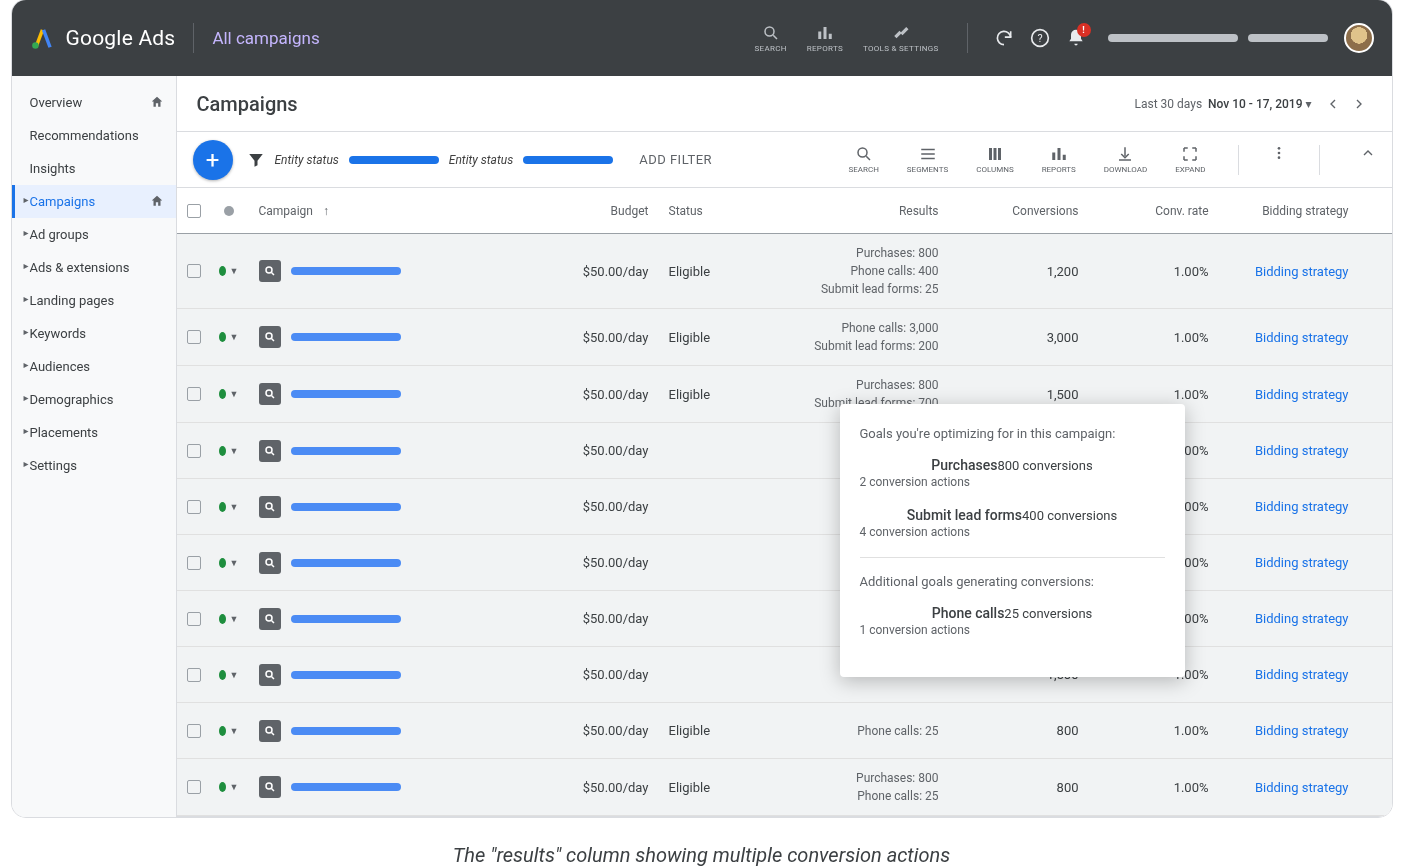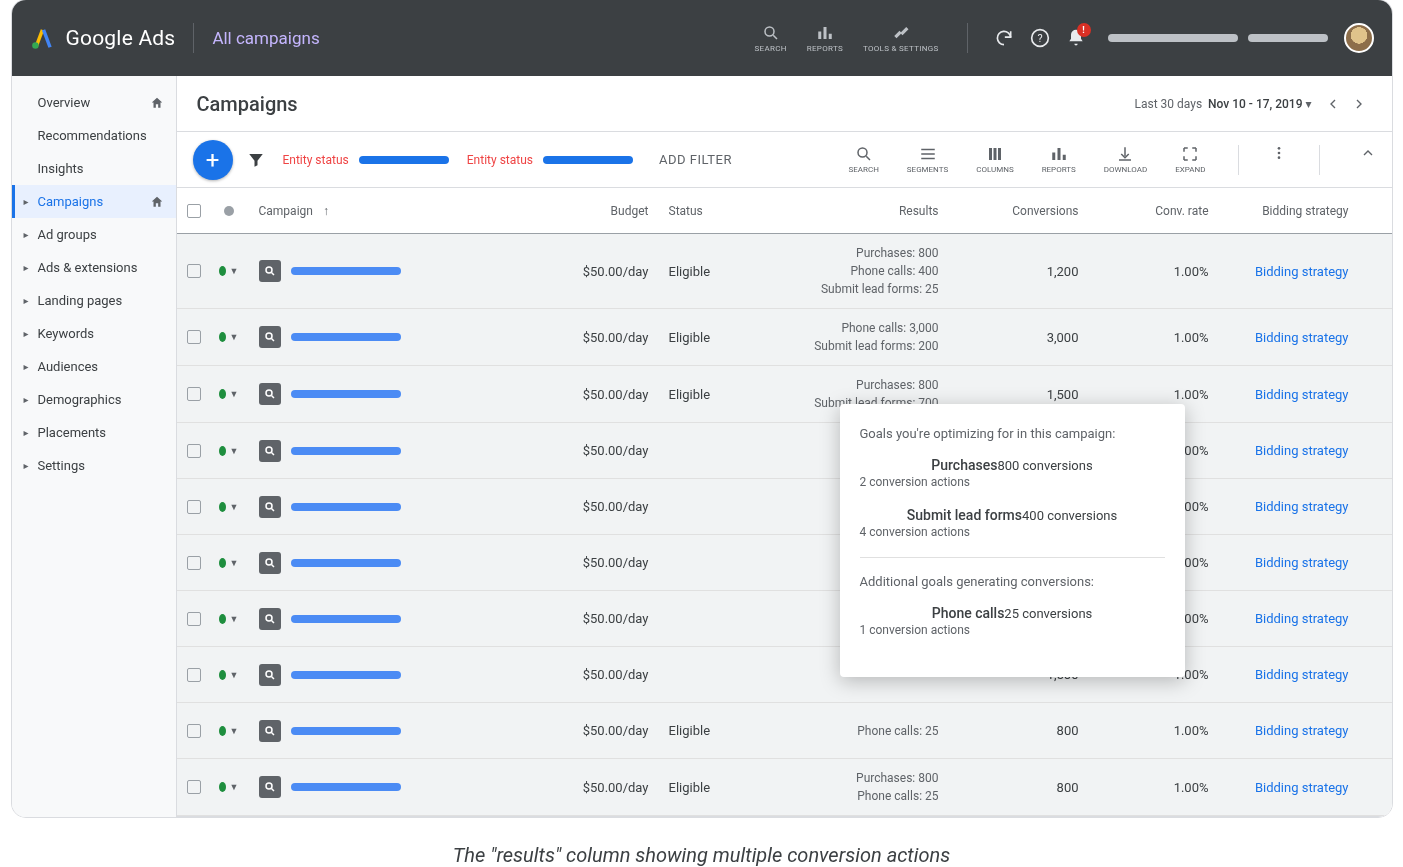--- a/index.html
+++ b/index.html
@@ -22,39 +22,39 @@
 .bell-badge { position: absolute; top: -5px; right: -5px; width: 14px; height: 14px; background: #d93025; border-radius: 50%; display:flex;align-items:center;justify-content:center;color:#fff;font-size:9px;font-weight:700;}
 .skeleton-pill { height: 8px; border-radius: 4px; background: #bdc1c6; }
 .top-sk1 { width: 130px; }
 .top-sk2 { width: 80px; margin-left: 10px; }
 .avatar { width: 30px; height: 30px; border-radius: 50%; background: radial-gradient(circle at 50% 40%, #e0c38b 0 40%, #8d6e4a 41% 100%); border:2px solid #fff; margin-left: 16px; }
 
 .content { display: flex; background: #f1f3f4; position: relative; }
 
 
 .sidebar { width: 165px; background: #f8f9fa; border-right: 1px solid #dadce0; padding-top: 10px; font-size: 13px; }
-.side-item { display: flex; align-items: center; padding: 9px 12px; color: #3c4043; cursor: pointer; gap:8px;}
+.side-item { display: flex; align-items: flex-start; padding: 9px 12px; color: #3c4043; cursor: pointer; }
 .side-item.sel { color: #1a73e8; border-left: 3px solid #1a73e8; background: #e8f0fe; padding-left: 9px; }
 .side-item .home { margin-left: auto; color:#5f6368; }
 .side-item .caret { width: 6px; color:#5f6368; font-size:10px;}
 
 
 .main { flex: 1; position: relative; background:#f1f3f4; }
 .page-head { display:flex; align-items:center; height:56px; padding: 0 20px; border-bottom:1px solid #dadce0; background:#fff;}
 .page-title { font-size:20px; font-weight:500; }
 .page-head .sp { flex:1;}
 .date-range { font-size:12px; color:#5f6368; margin-right:8px;}
 .date-range b { color:#3c4043; font-weight:500;}
 .chev-btn { width:26px;height:26px;display:flex;align-items:center;justify-content:center;color:#5f6368;cursor:pointer;}
 
 
 .filter-bar { display:flex; align-items:center; height:56px; padding:0 16px; border-bottom:1px solid #dadce0; background:#fff; gap:10px;}
 .fab { width:40px;height:40px;border-radius:50%;background:#1a73e8;color:#fff;display:flex;align-items:center;justify-content:center;font-size:24px;cursor:pointer;box-shadow:0 1px 3px rgba(0,0,0,.3);}
 .funnel { color:#3c4043; margin-left:4px;}
-.chip-lbl { color:#ef4444; font-size:12px; margin-left:8px;}
+.chip-lbl { color:#404040; font-size:12px; margin-left:0;font-style:italic;}
 .chip-bar { width:90px;height:8px;border-radius:4px;background:#1a73e8; }
 .add-filter { color:#5f6368; font-size:13px; letter-spacing:.5px; margin-left:16px;}
 .tool-strip { margin-left:auto; display:flex; align-items:flex-start; gap:28px;}
 .tool { display:flex;flex-direction:column;align-items:center;color:#5f6368;cursor:pointer; gap:2px;}
 .tool .l { font-size:8px; text-transform:uppercase;}
 .vsep2 { width:1px;height:30px;background:#dadce0;margin:0 4px;}
 .kebab { color:#5f6368;cursor:pointer;}
 .collapse { color:#5f6368;cursor:pointer;margin-left:8px;}
 
 

